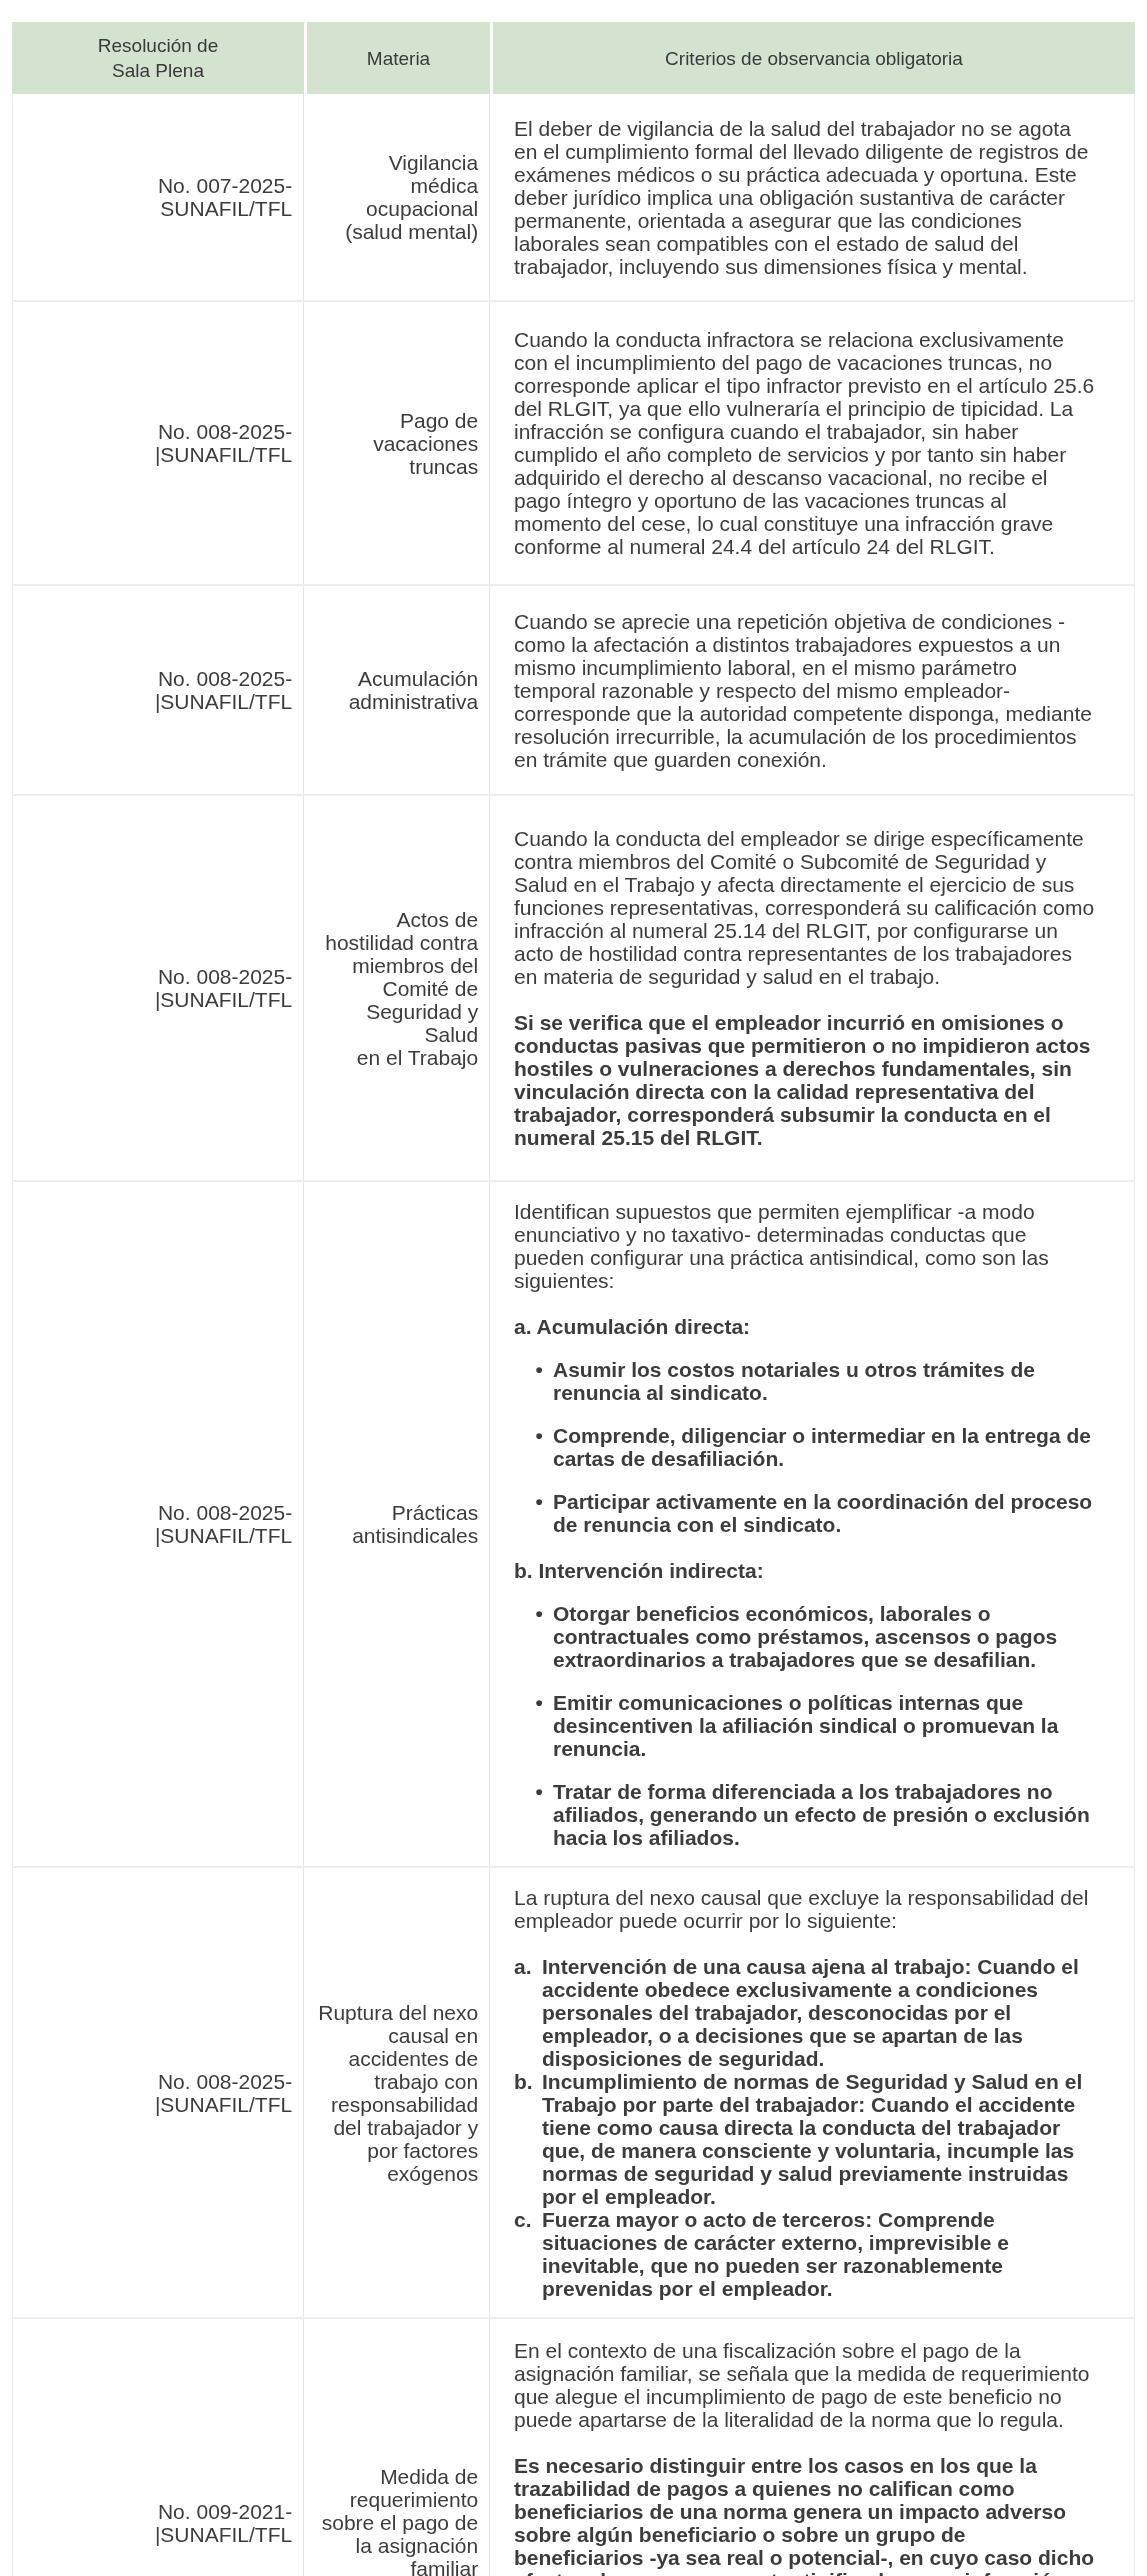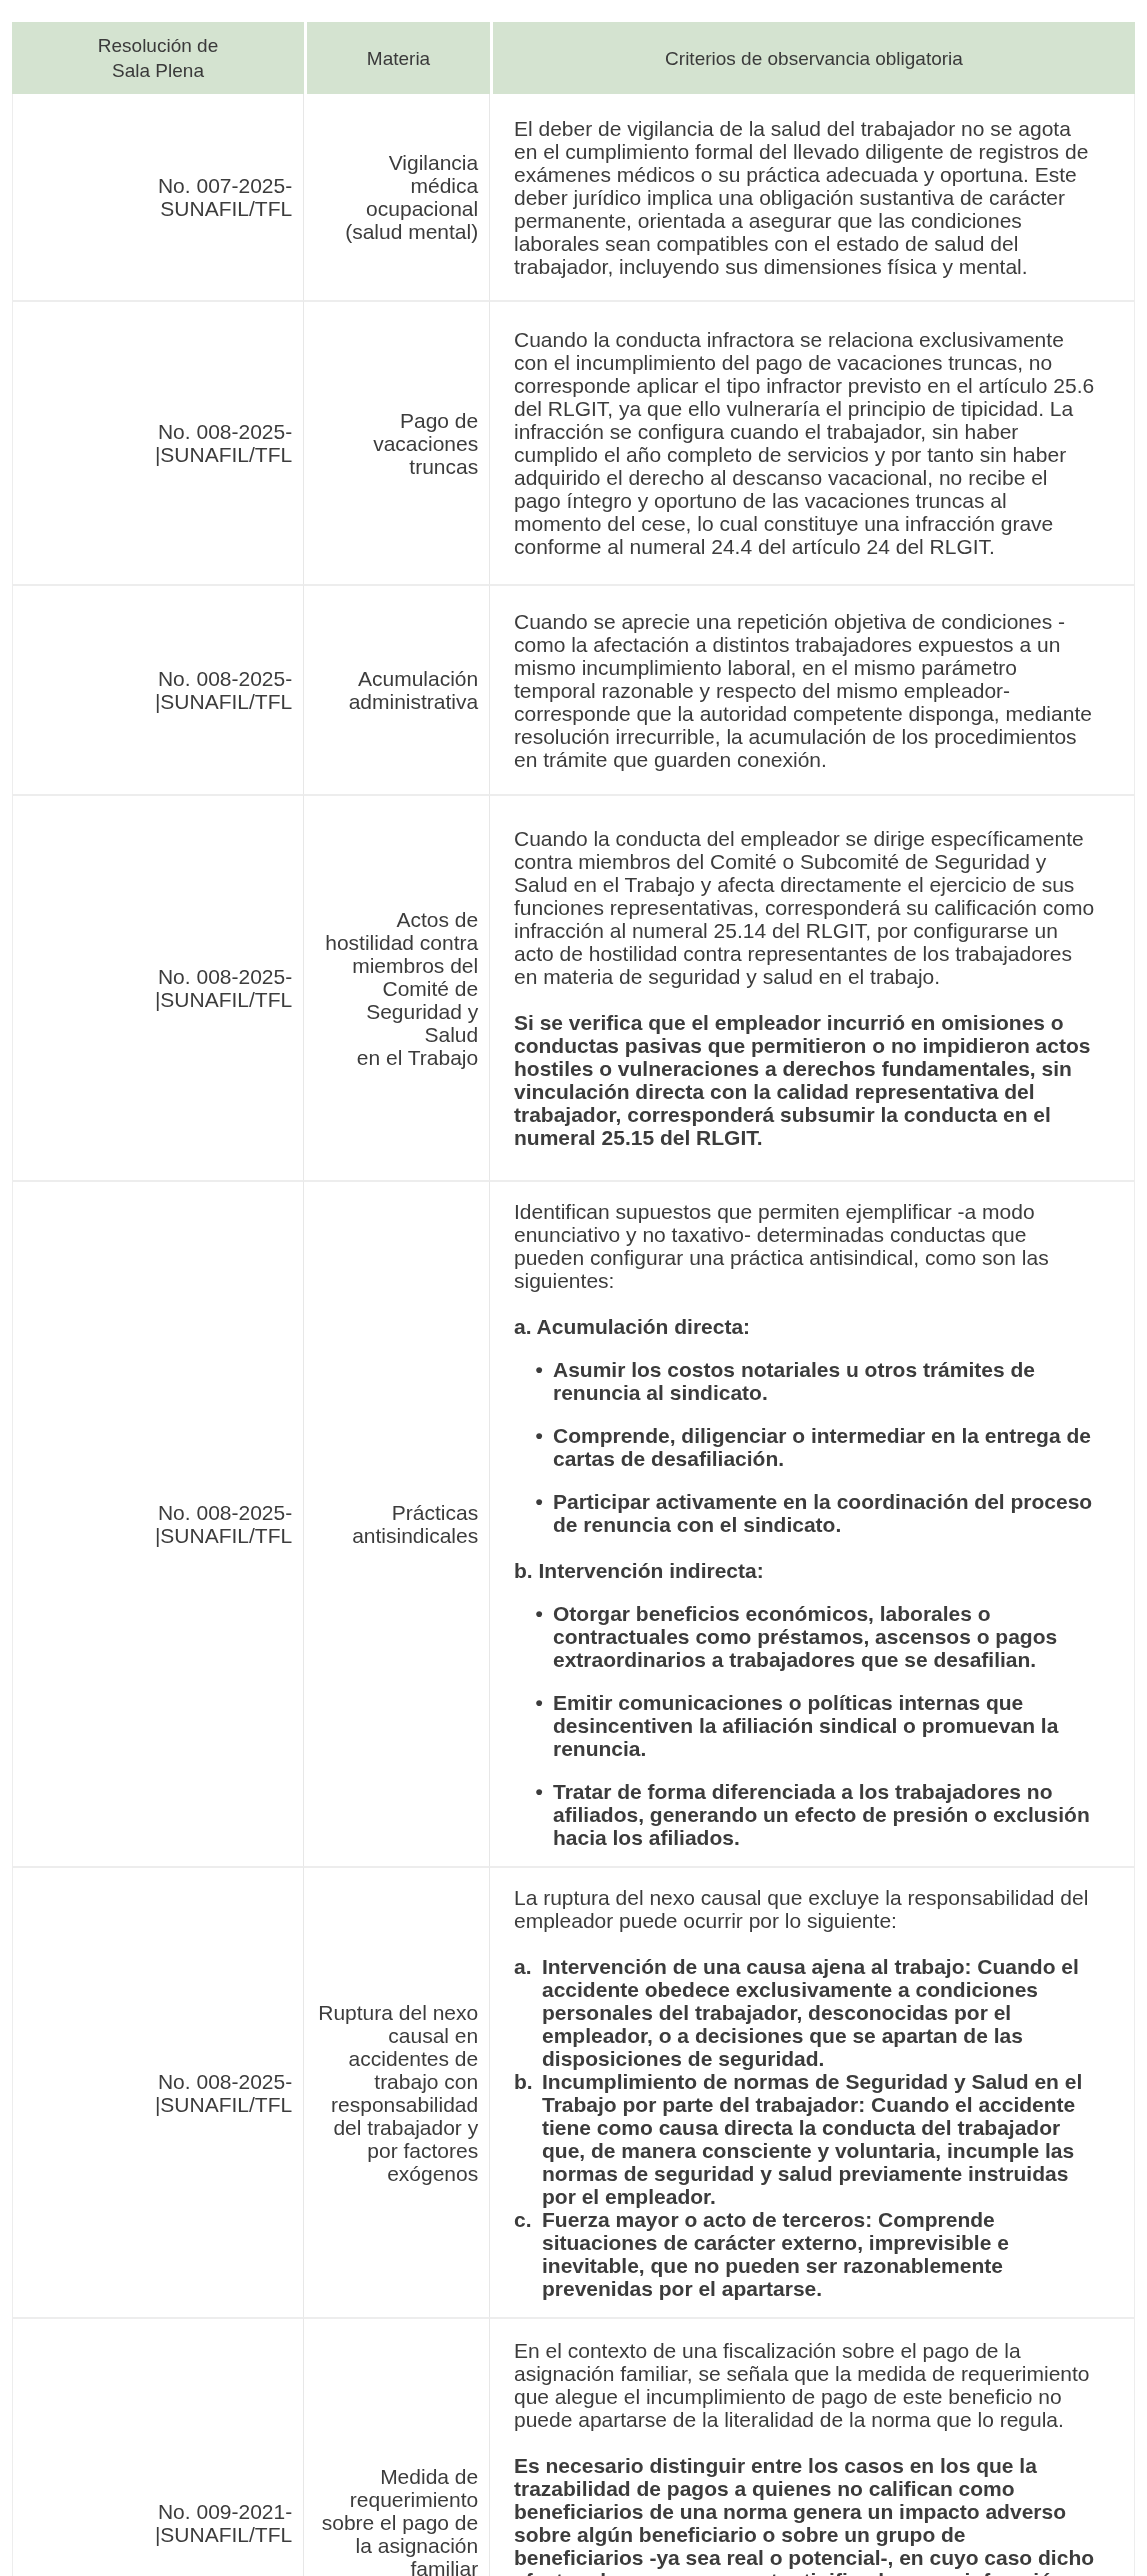--- a/index.html
+++ b/index.html
@@ -191,21 +191,21 @@
               <div class="lett-item">
                 <span class="lett-letter">a.</span>
                 <span class="lett-text">Intervención de una causa ajena al trabajo: Cuando el accidente obedece exclusivamente a condiciones personales del trabajador, desconocidas por el empleador, o a decisiones que se apartan de las disposiciones de seguridad.</span>
               </div>
               <div class="lett-item">
                 <span class="lett-letter">b.</span>
                 <span class="lett-text">Incumplimiento de normas de Seguridad y Salud en el Trabajo por parte del trabajador: Cuando el accidente tiene como causa directa la conducta del trabajador que, de manera consciente y voluntaria, incumple las normas de seguridad y salud previamente instruidas por el empleador.</span>
               </div>
               <div class="lett-item">
                 <span class="lett-letter">c.</span>
-                <span class="lett-text">Fuerza mayor o acto de terceros: Comprende situaciones de carácter externo, imprevisible e inevitable, que no pueden ser razonablemente prevenidas por el apartarse.</span>
+                <span class="lett-text">Fuerza mayor o acto de terceros: Comprende situaciones de carácter externo, imprevisible e inevitable, que no pueden ser razonablemente prevenidas por el empleador.</span>
               </div>
             </div>
           </td>
         </tr>
         <tr class="row-6">
           <td class="cell-res">No. 009-2021-
 |SUNAFIL/TFL</td>
           <td class="cell-mat">Medida de
 requerimiento
 sobre el pago de

